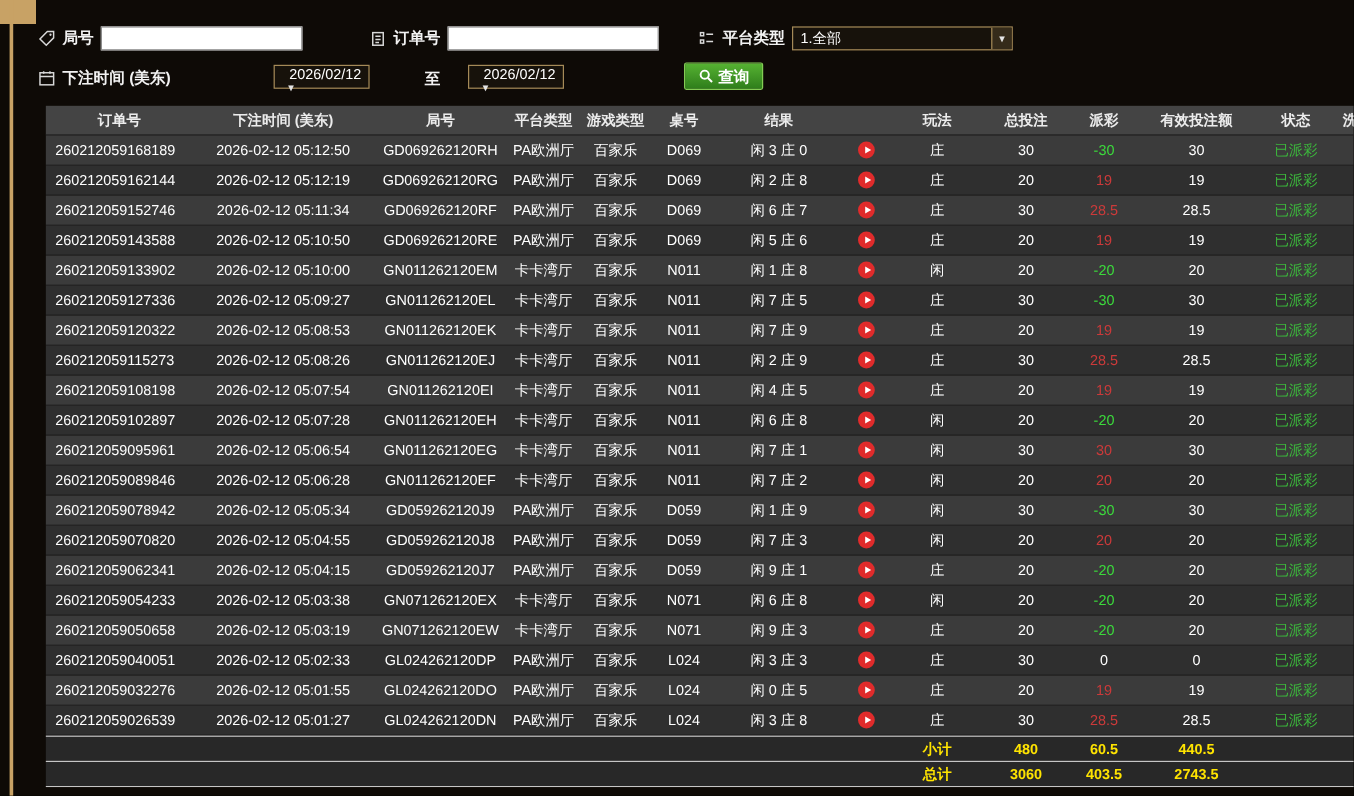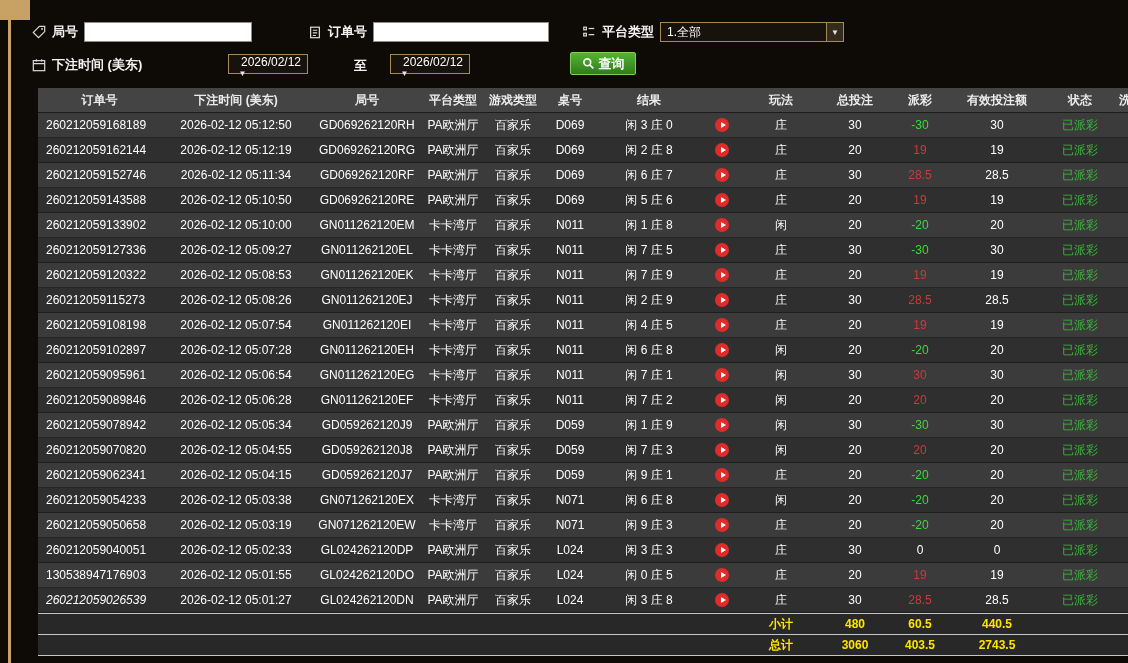--- a/index.html
+++ b/index.html
@@ -518,41 +518,41 @@
             </span>
           </div>
           <div class="td align-center" style="width: 76px;">庄</div>
           <div class="td align-center" style="width: 72px;">30</div>
           <div class="td align-center zero" style="width: 58px;">0</div>
           <div class="td align-center" style="width: 96px;">0</div>
           <div class="td align-center status-paid" style="width: 70px;">已派彩</div>
           <div class="td align-center" style="width: 60px;"></div>
         </div>
         <div class="trow tr odd">
-          <div class="td align-left" style="width: 123px;">130538947176903</div>
+          <div class="td align-left" style="width: 123px;">260212059032276</div>
           <div class="td align-center" style="width: 150px;">2026-02-12 05:01:55</div>
           <div class="td align-center" style="width: 112px;">GL024262120DO</div>
           <div class="td align-center" style="width: 60px;">PA欧洲厅</div>
           <div class="td align-center" style="width: 60px;">百家乐</div>
           <div class="td align-center" style="width: 54px;">L024</div>
           <div class="td align-center" style="width: 104px;">闲 0 庄 5</div>
           <div class="td align-center" style="width: 42px;">
             <span class="play-btn">
               <span class="play-tri"></span>
             </span>
           </div>
           <div class="td align-center" style="width: 76px;">庄</div>
           <div class="td align-center" style="width: 72px;">20</div>
           <div class="td align-center pos" style="width: 58px;">19</div>
           <div class="td align-center" style="width: 96px;">19</div>
           <div class="td align-center status-paid" style="width: 70px;">已派彩</div>
           <div class="td align-center" style="width: 60px;"></div>
         </div>
         <div class="trow tr even">
-          <div class="td align-left" style="width: 123px; font-style: italic;">260212059026539</div>
+          <div class="td align-left" style="width: 123px;">260212059026539</div>
           <div class="td align-center" style="width: 150px;">2026-02-12 05:01:27</div>
           <div class="td align-center" style="width: 112px;">GL024262120DN</div>
           <div class="td align-center" style="width: 60px;">PA欧洲厅</div>
           <div class="td align-center" style="width: 60px;">百家乐</div>
           <div class="td align-center" style="width: 54px;">L024</div>
           <div class="td align-center" style="width: 104px;">闲 3 庄 8</div>
           <div class="td align-center" style="width: 42px;">
             <span class="play-btn">
               <span class="play-tri"></span>
             </span>

